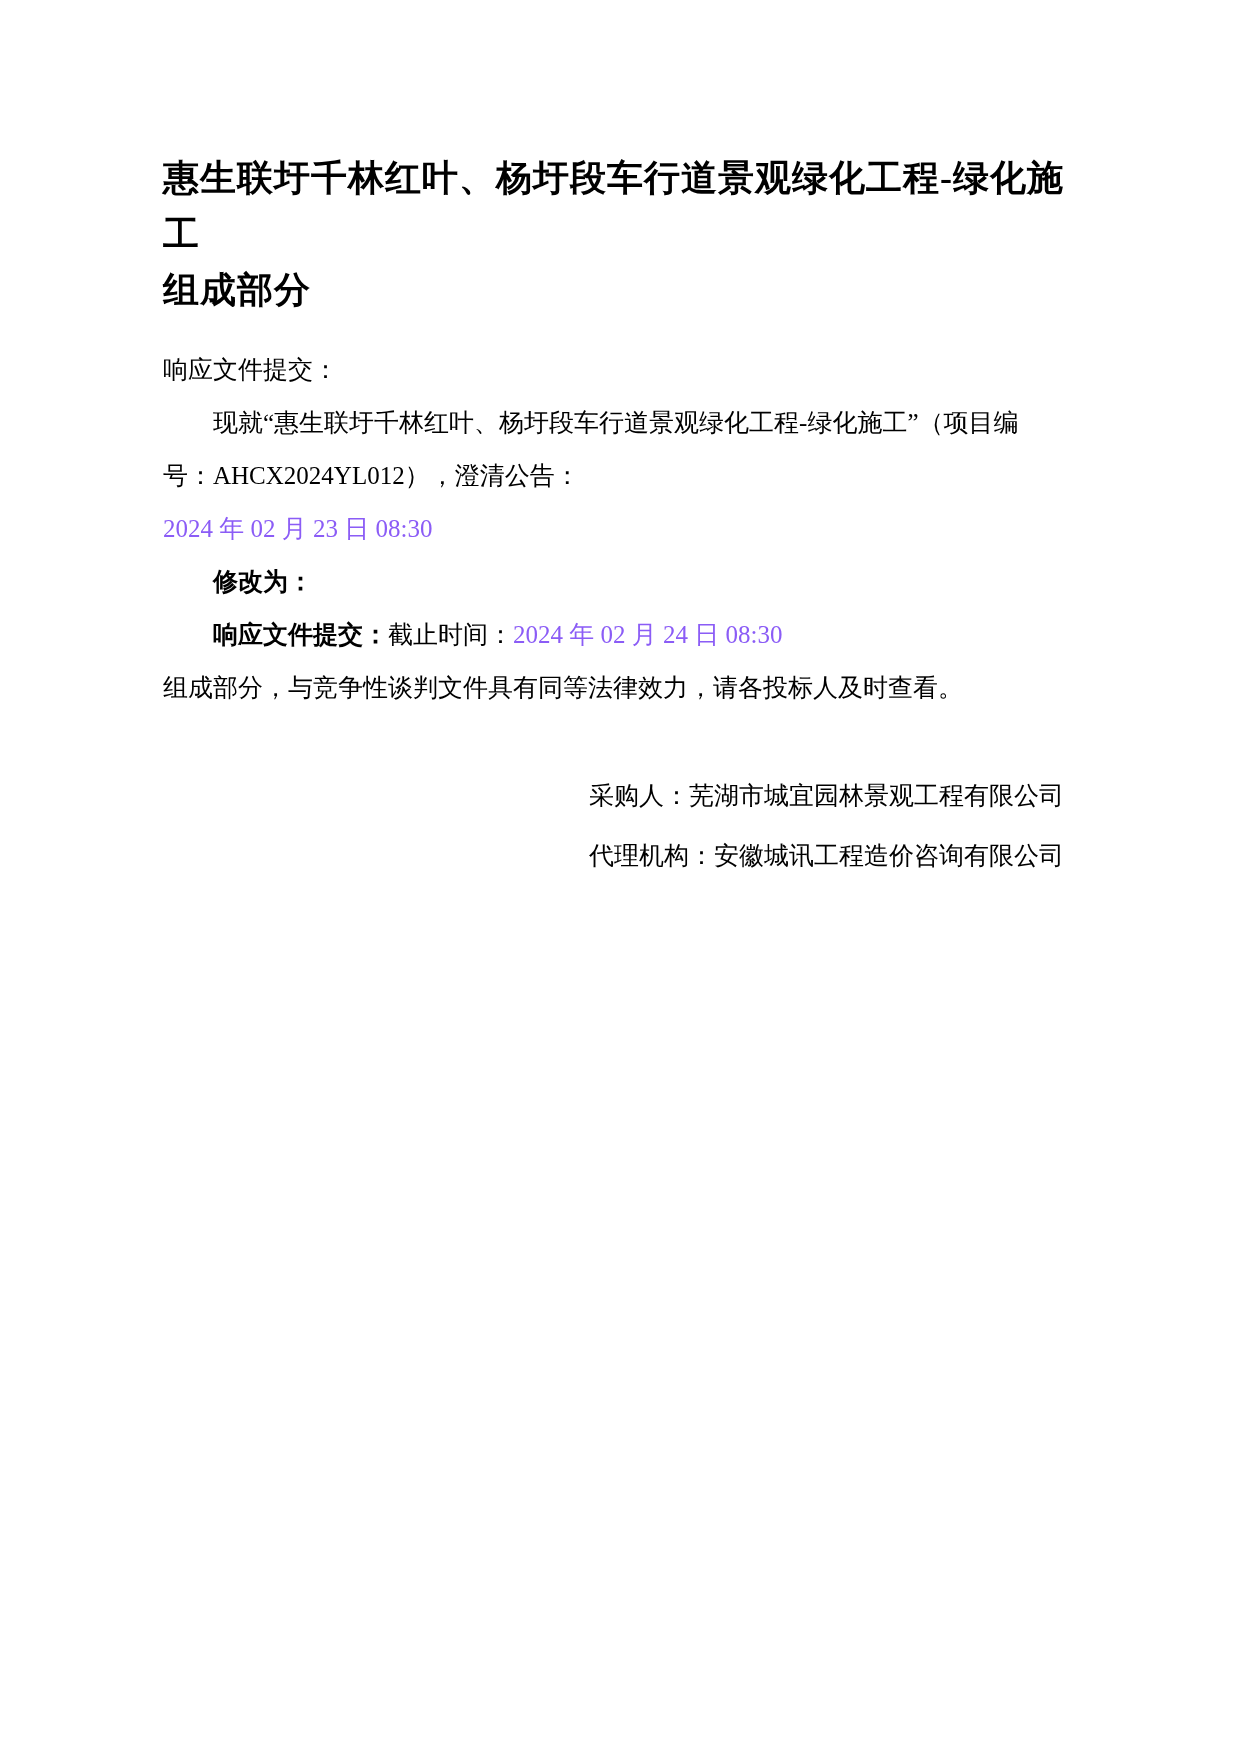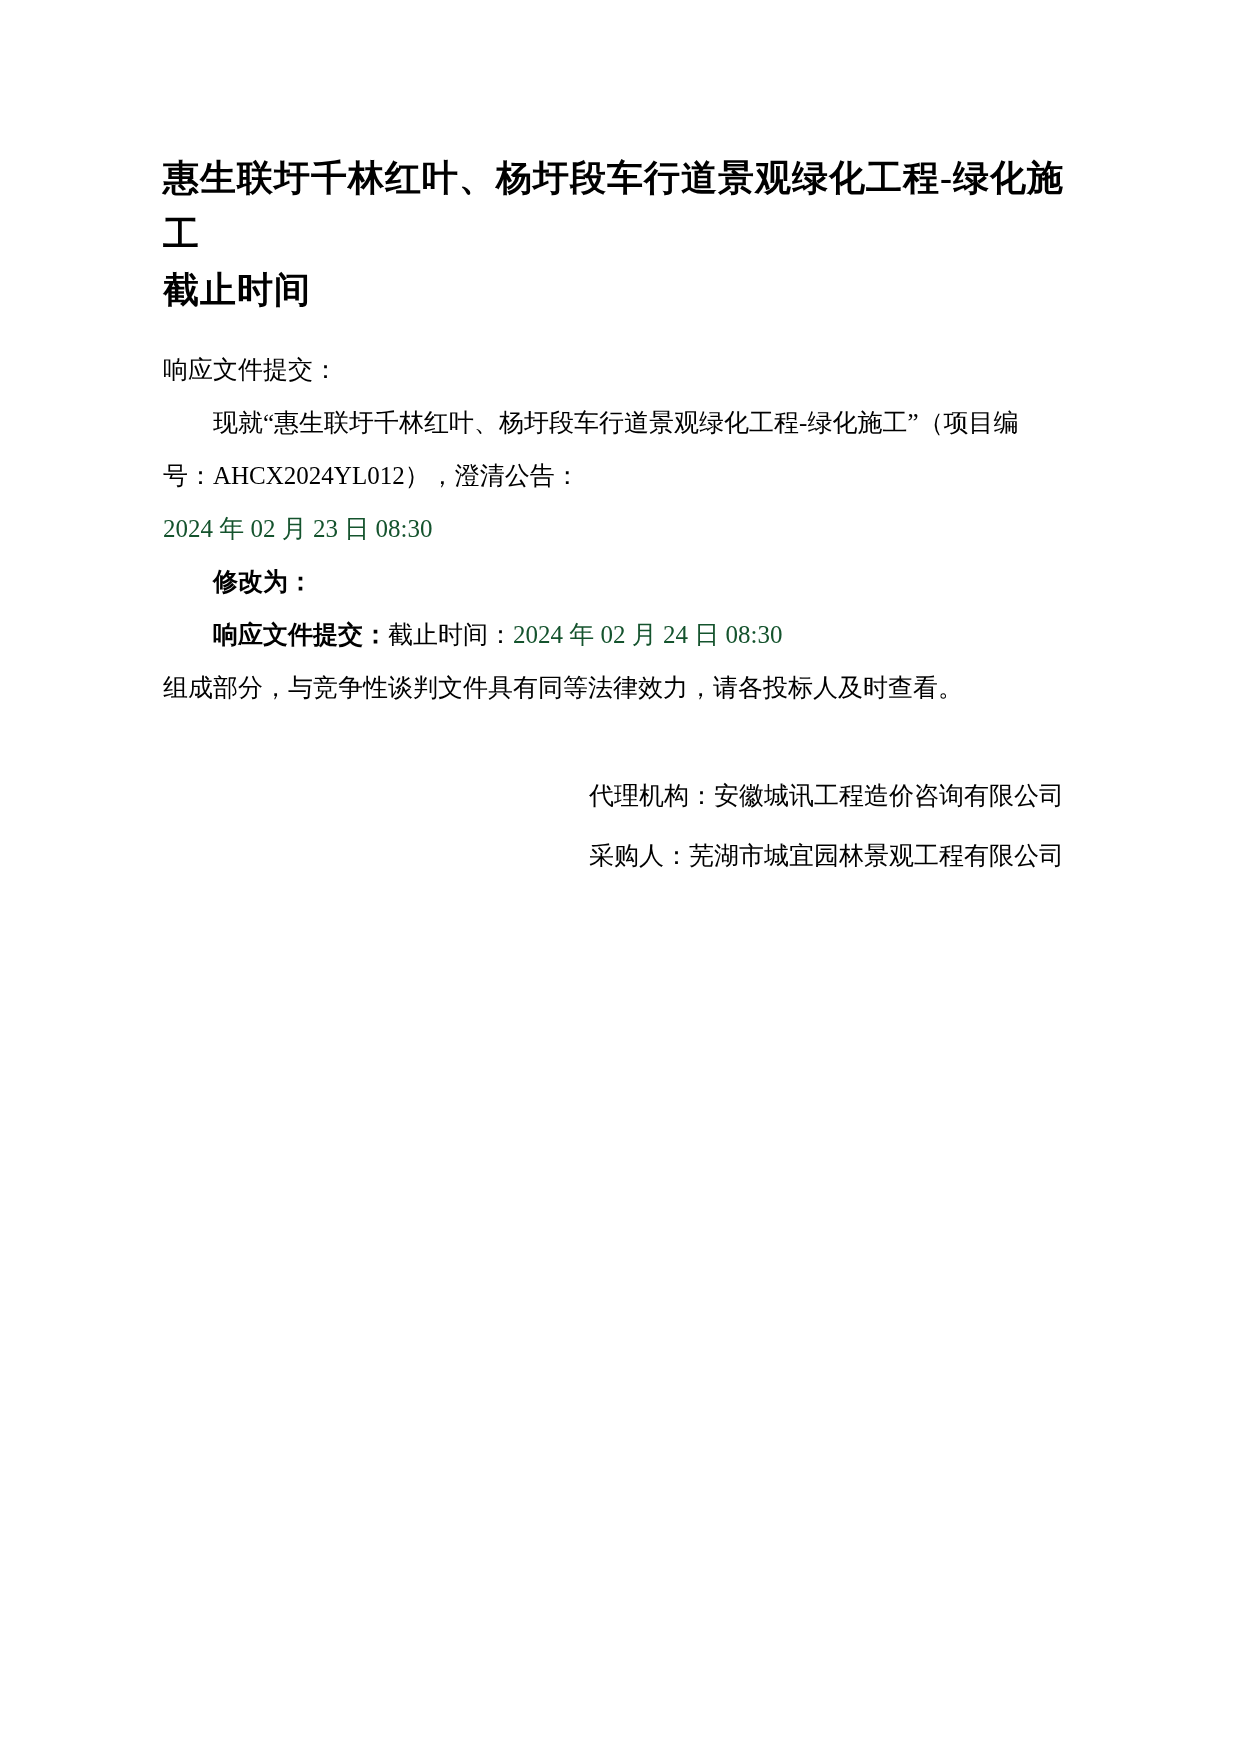--- a/index.html
+++ b/index.html
@@ -44,56 +44,56 @@
 
   .indent {
     text-indent: 50px;
   }
 
   .bold {
     font-weight: bold;
   }
 
   .red {
-    color: #14532d;
+    color: #8b5cf6;
   }
 
   .signature {
     margin-top: 52px;
     font-size: 25px;
     line-height: 60px;
     text-align: right;
   }
 </style>
 </head>
 <body>
 
 <div class="page">
   <div class="content">
 
     <div class="doc-title">
       <div>惠生联圩千林红叶、杨圩段车行道景观绿化工程-绿化施工</div>
-      <div>截止时间</div>
+      <div>组成部分</div>
     </div>
 
     <div class="doc-body">
       <p class="line">响应文件提交：</p>
 
       <p class="line indent">现就“惠生联圩千林红叶、杨圩段车行道景观绿化工程-绿化施工”（项目编</p>
       <p class="line">号：AHCX2024YL012），澄清公告：</p>
 
 
       <p class="line red">2024 年 02 月 23 日 08:30</p>
 
       <p class="line indent bold">修改为：</p>
 
       <p class="line indent"><span class="bold">响应文件提交：</span><span>截止时间：</span><span class="red">2024 年 02 月 24 日 08:30</span></p>
 
       <p class="line">组成部分，与竞争性谈判文件具有同等法律效力，请各投标人及时查看。</p>
     </div>
 
     <div class="signature">
+      <p class="line">采购人：芜湖市城宜园林景观工程有限公司</p>
       <p class="line">代理机构：安徽城讯工程造价咨询有限公司</p>
-      <p class="line">采购人：芜湖市城宜园林景观工程有限公司</p>
     </div>
 
   </div>
 </div>
 
 </body></html>

